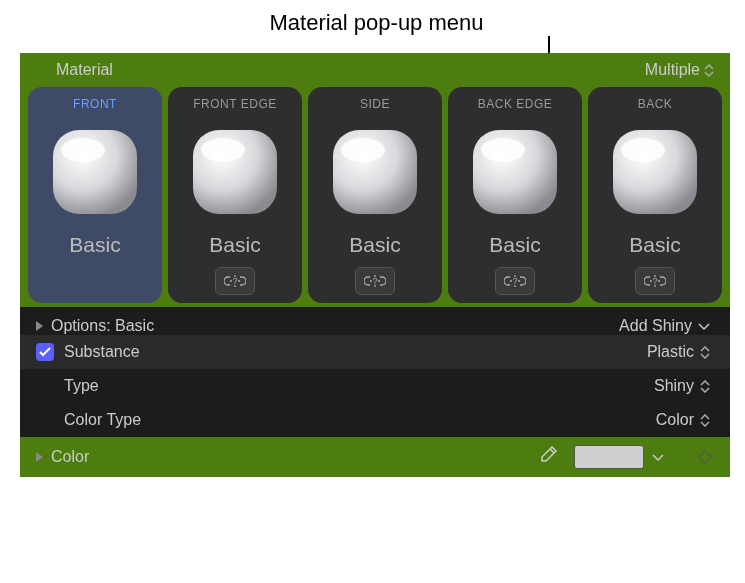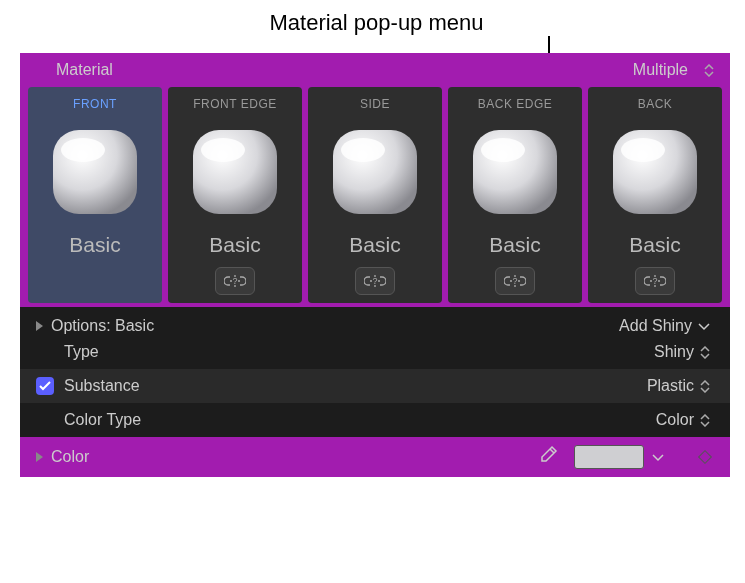--- a/index.html
+++ b/index.html
@@ -29,38 +29,38 @@
       top: 36px;
       width: 2px;
       height: 40px;
       background: #000;
     }
     .panel {
       position: absolute;
       top: 53px;
       left: 20px;
       width: 710px;
-      background: #a21caf;
+      background: #4d7c0f;
       color: #ccc;
       font-size: 14px;
     }
     .header {
       display: flex;
       justify-content: space-between;
       align-items: center;
       padding: 8px 16px 8px 36px;
       font-size: 16px;
     }
     .header-left {
       color: #ccc;
     }
     .header-right {
       display: flex;
       align-items: center;
-      gap: 16px;
+      gap: 4px;
       color: #ccc;
       cursor: pointer;
       justify-content: flex-end;
     }
     .popup-arrows {
       display: inline-flex;
       flex-direction: column;
       line-height: 0;
       gap: 1px;
     }
@@ -69,21 +69,21 @@
       height: 6px;
     }
     .facets {
       display: flex;
       gap: 6px;
       padding: 0 8px 4px 8px;
     }
     .facet {
       flex: 1;
       background: #2e2e2e;
-      border-radius: 4px;
+      border-radius: 14px;
       display: flex;
       flex-direction: column;
       align-items: center;
       padding: 10px 6px 6px 6px;
       position: relative;
     }
     .facet.selected {
       background: #3f4a66;
     }
     .facet-header {
@@ -349,48 +349,48 @@
     <div class="add-layer">
       <span>Add Shiny</span>
       <span class="chevron-down">
         <svg viewBox="0 0 12 8">
             <path d="M1 1 L6 6 L11 1" stroke="#ccc" stroke-width="1.5" fill="none"></path>
           </svg>
       </span>
     </div>
   </div>
 
-  <div class="prop-row">
-    <div class="prop-left">
-      <span class="indent">Type</span>
-    </div>
-    <div class="prop-value">
-      <span>Shiny</span>
-      <span class="popup-arrows">
-        <svg viewBox="0 0 10 6">
-            <path d="M1 5 L5 1 L9 5" stroke="#aaa" stroke-width="1.5" fill="none"></path>
-          </svg>
-        <svg viewBox="0 0 10 6">
-            <path d="M1 1 L5 5 L9 1" stroke="#aaa" stroke-width="1.5" fill="none"></path>
-          </svg>
-      </span>
-    </div>
-  </div>
-
   <div class="prop-row substance">
     <div class="prop-left">
       <div class="checkbox">
         <svg viewBox="0 0 12 10">
             <path d="M1 5 L4 8 L11 1" stroke="#fff" stroke-width="2" fill="none"></path>
           </svg>
       </div>
       <span>Substance</span>
     </div>
     <div class="prop-value">
       <span>Plastic</span>
+      <span class="popup-arrows">
+        <svg viewBox="0 0 10 6">
+            <path d="M1 5 L5 1 L9 5" stroke="#aaa" stroke-width="1.5" fill="none"></path>
+          </svg>
+        <svg viewBox="0 0 10 6">
+            <path d="M1 1 L5 5 L9 1" stroke="#aaa" stroke-width="1.5" fill="none"></path>
+          </svg>
+      </span>
+    </div>
+  </div>
+
+  <div class="prop-row">
+    <div class="prop-left">
+      <span class="indent">Type</span>
+    </div>
+    <div class="prop-value">
+      <span>Shiny</span>
       <span class="popup-arrows">
         <svg viewBox="0 0 10 6">
             <path d="M1 5 L5 1 L9 5" stroke="#aaa" stroke-width="1.5" fill="none"></path>
           </svg>
         <svg viewBox="0 0 10 6">
             <path d="M1 1 L5 5 L9 1" stroke="#aaa" stroke-width="1.5" fill="none"></path>
           </svg>
       </span>
     </div>
   </div>

